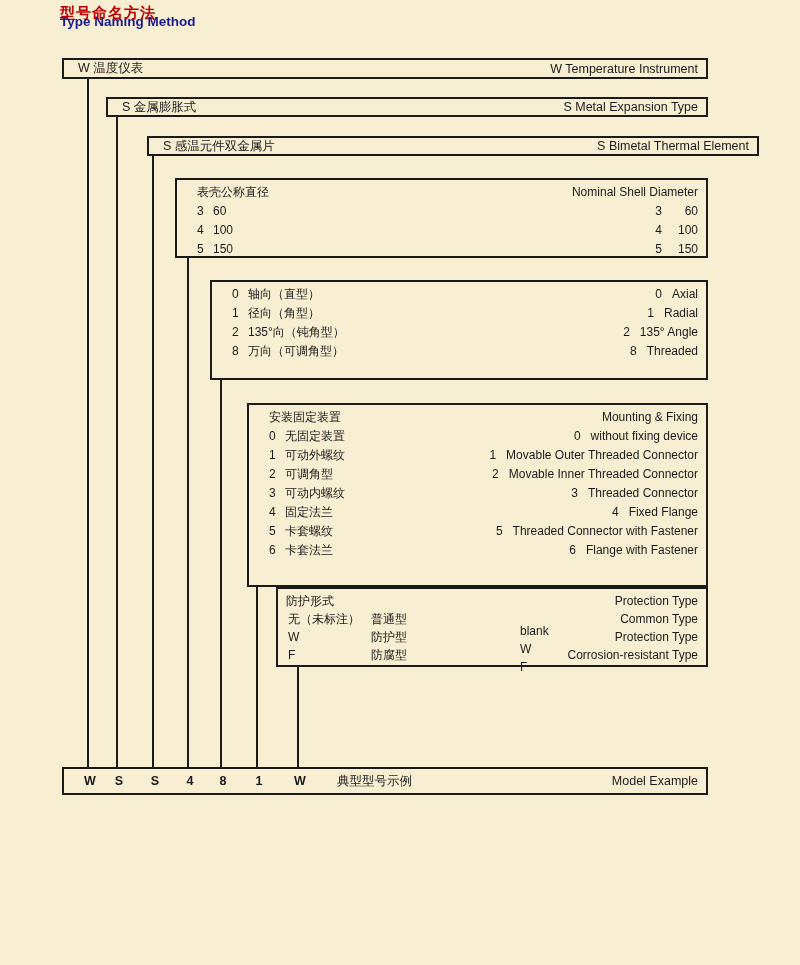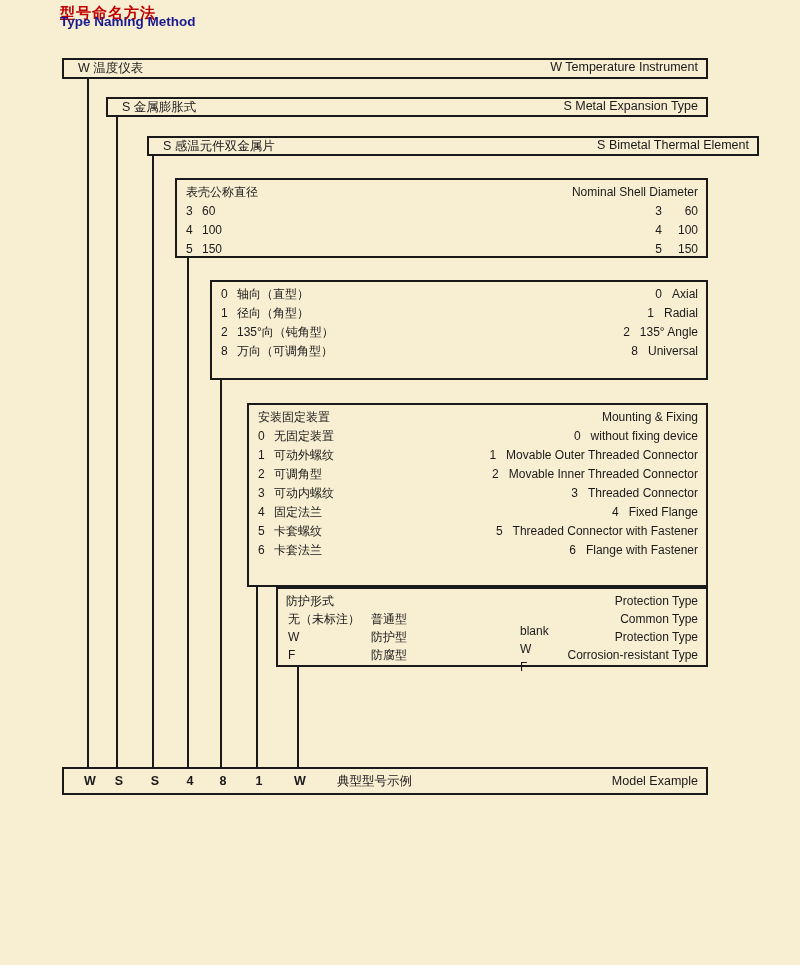--- a/index.html
+++ b/index.html
@@ -32,26 +32,26 @@
     position: absolute; width: 2px; background: var(--ink);
   }
   .box {
     position: absolute;
     border: 2px solid var(--ink);
     background: var(--background);
     font-size: 12px;
   }
   
   .lvl {
-    display: flex; justify-content: space-between; align-items: flex-start;
+    display: flex; justify-content: space-between; align-items: center;
     padding: 0 8px 0 14px;
     font-size: 12.5px;
   }
   
-  .tbox { padding: 3px 8px 0 9px; }
+  .tbox { padding: 3px 8px 0 20px; }
   .trow {
     display: flex; justify-content: space-between; align-items: center;
     height: 19px; line-height: 19px;
   }
   .trow.h18 { height: 18px; line-height: 18px; }
   .lcell { display: flex; }
   .lcode { display: inline-block; min-width: 16px; }
   .rcell { display: flex; gap: 10px; }
   .rcode { text-align: right; }
   .rval  { min-width: 26px; text-align: right; }
@@ -176,21 +176,21 @@
           <span>135°  Angle</span>
         </span>
     </div>
     <div class="trow">
       <span class="lcell">
           <span class="lcode">8</span>
           <span>万向（可调角型）</span>
         </span>
       <span class="rcell">
           <span class="rcode">8</span>
-          <span>Universal</span>
+          <span>Threaded</span>
         </span>
     </div>
   </div>
 
   <div class="box tbox" style="left:247px; top:403px; width:461px; height:184px;">
     <div class="trow">
       <span>安装固定装置</span>
       <span>Mounting &amp; Fixing</span>
     </div>
     <div class="trow">

